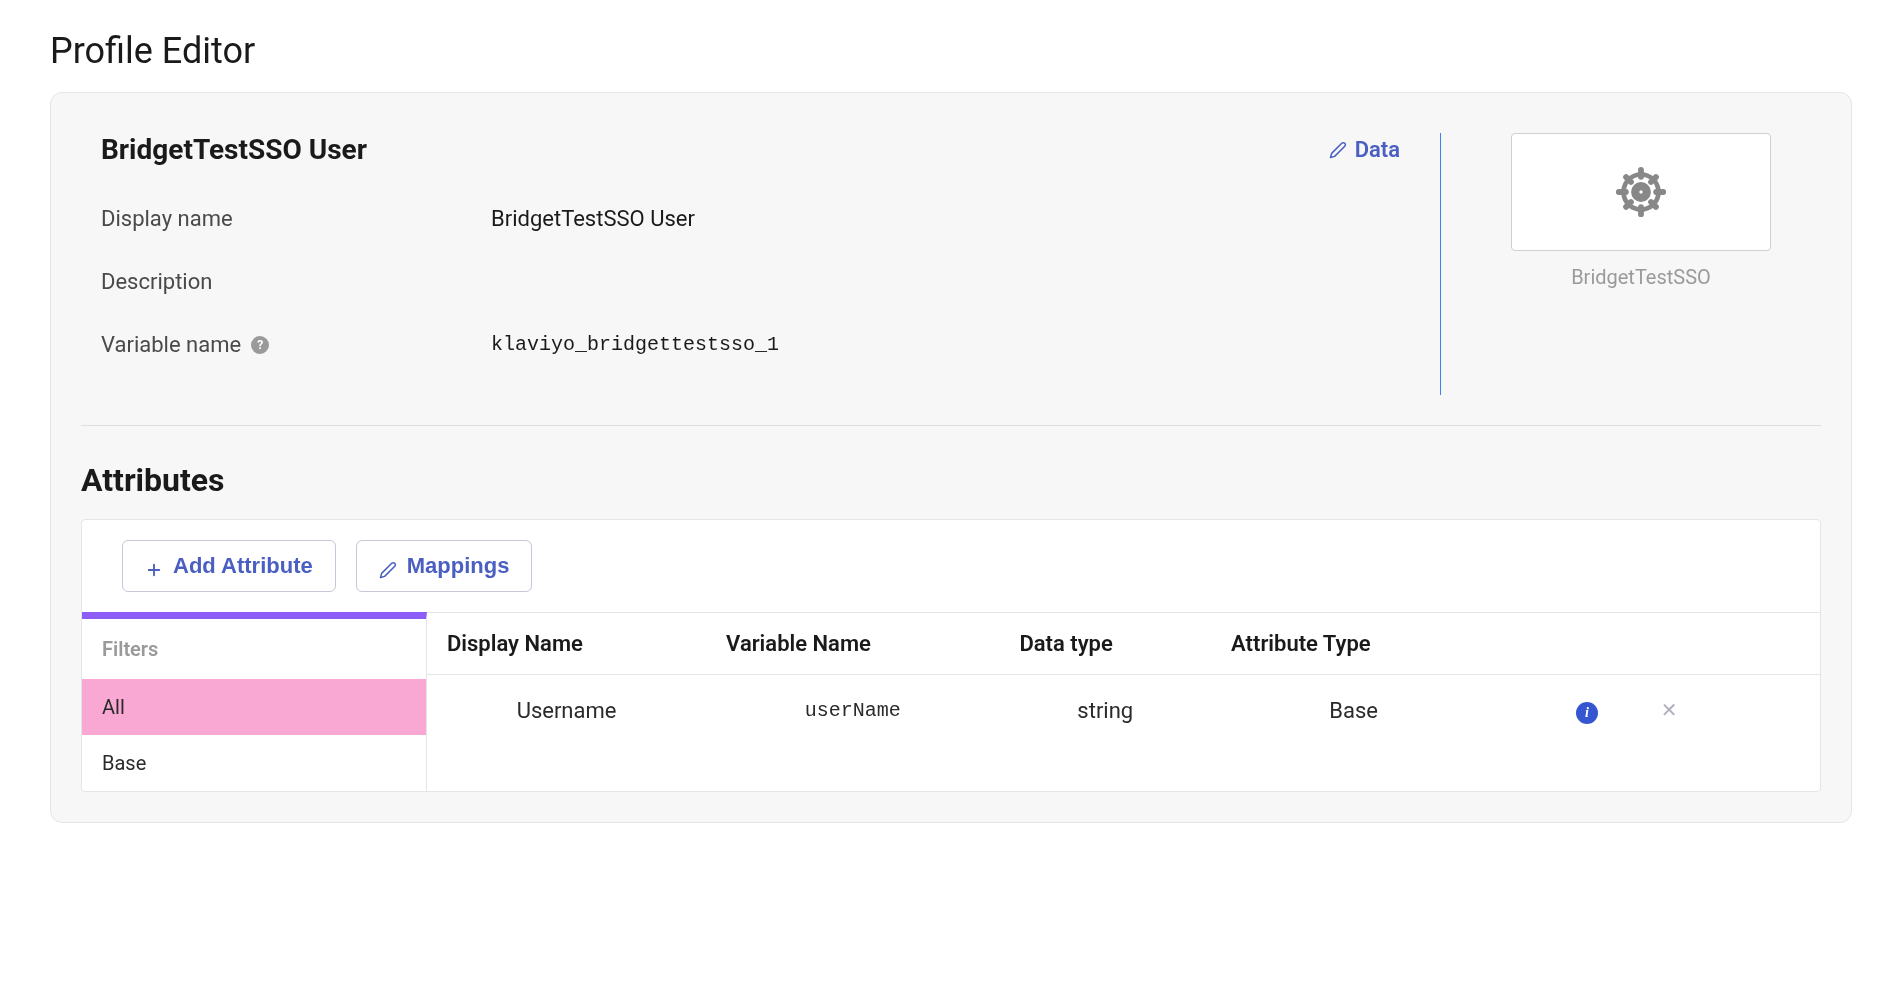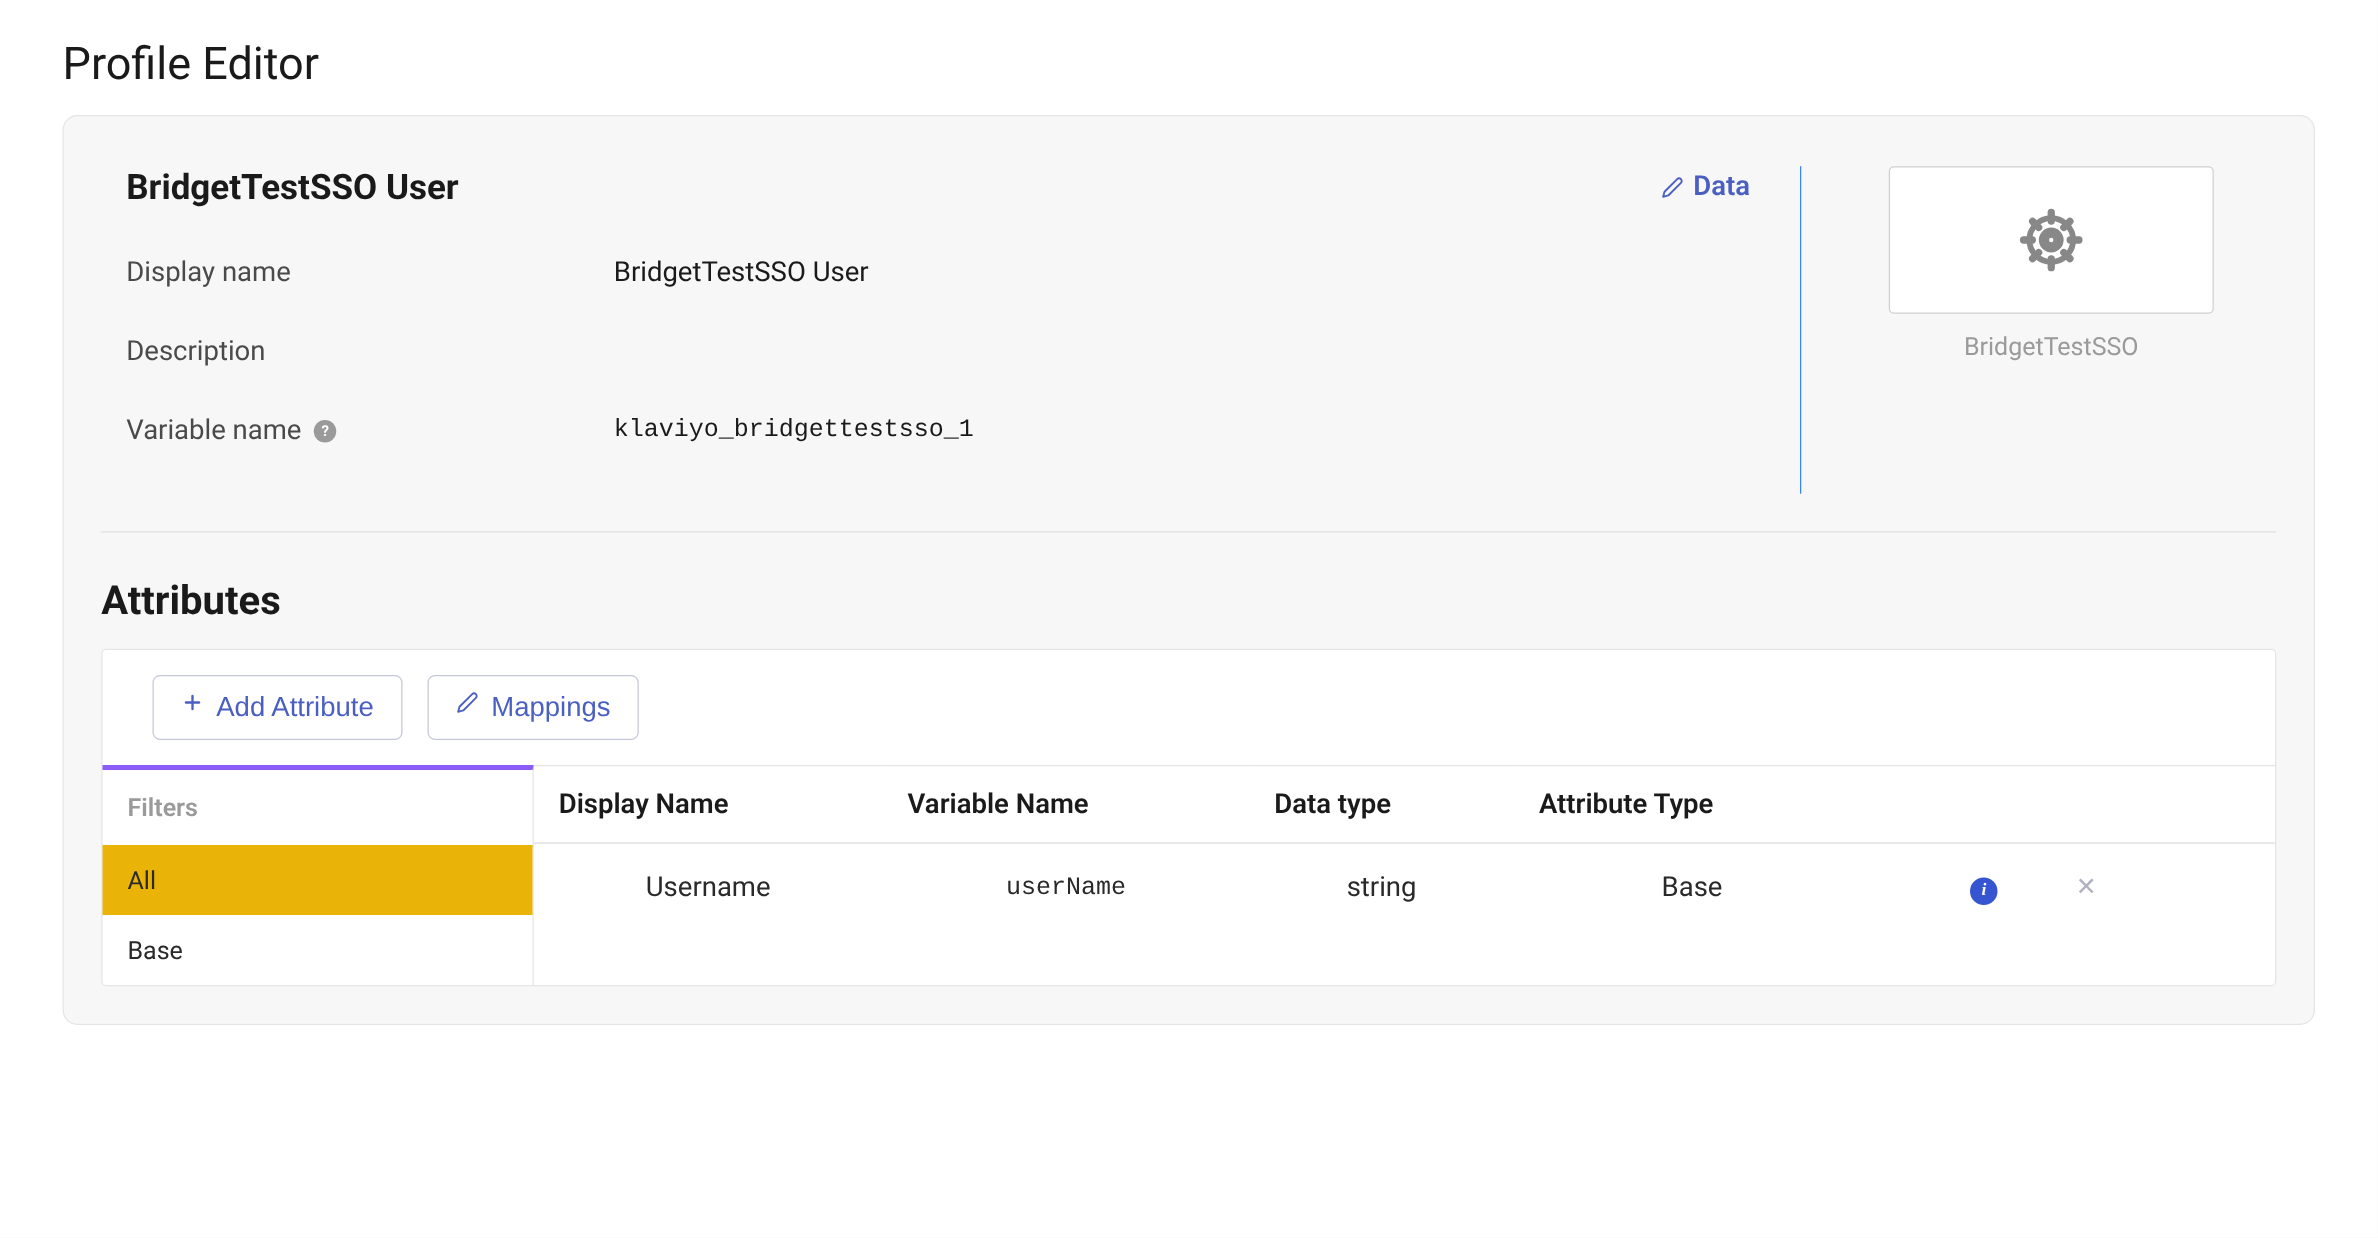--- a/index.html
+++ b/index.html
@@ -138,58 +138,58 @@
       border-radius: 4px;
       margin: 0 30px 30px 30px;
     }
     .toolbar {
       display: flex;
       gap: 20px;
       padding: 20px 40px;
     }
     .outline-button {
       display: flex;
-      align-items: flex-start;
+      align-items: flex-end;
       gap: 10px;
       background: #fff;
       border: 1.5px solid #c5c8d8;
       border-radius: 6px;
       padding: 12px 22px;
       font-size: 22px;
-      font-weight: 400;
+      font-weight: 700;
       color: #4a5fc1;
       cursor: pointer;
     }
     .outline-button svg {
       width: 18px;
       height: 18px;
       stroke: #4a5fc1;
     }
     .attr-body {
       display: flex;
     }
     .filters-sidebar {
       width: 345px;
       border-right: 1px solid #e5e5e5;
-      border-top: 4px solid #8b5cf6;
+      border-top: 7px solid #8b5cf6;
     }
     .filters-header {
       font-size: 20px;
       font-weight: 600;
       color: #9a9a9a;
       padding: 18px 20px;
     }
     .filter-item {
       padding: 16px 20px;
       font-size: 20px;
       color: #2a2a2a;
       cursor: pointer;
     }
     .filter-item.active {
-      background: #eab308;
+      background: #f9a8d4;
     }
     .attr-table {
       flex: 1;
     }
     .attr-table table {
       width: 100%;
       border-collapse: collapse;
     }
     .attr-table th {
       text-align: left;

